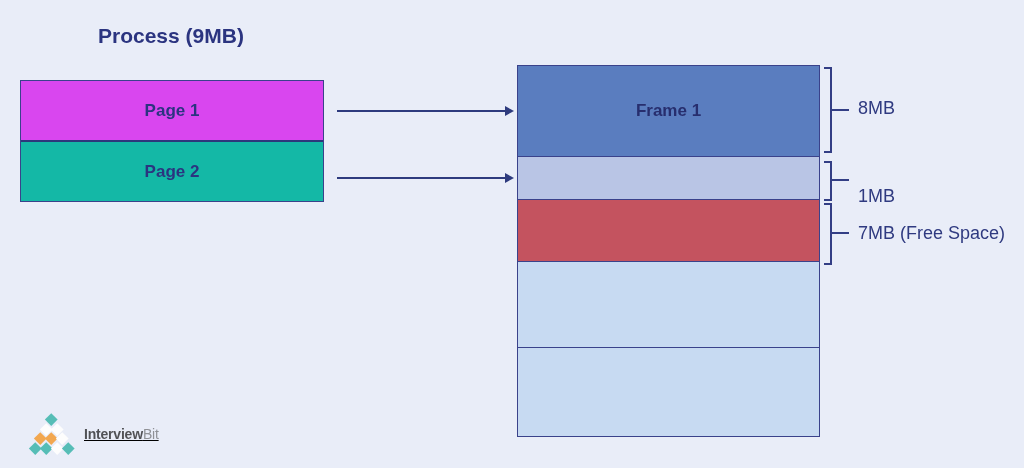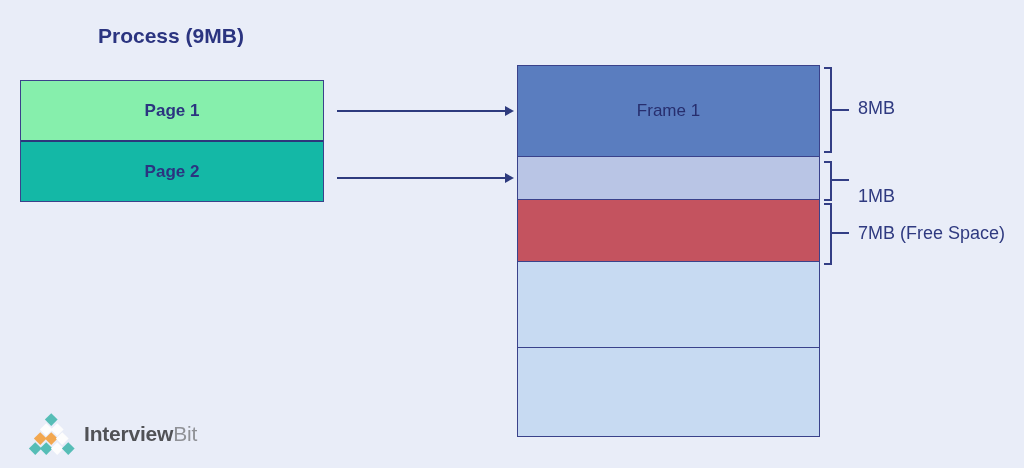--- a/index.html
+++ b/index.html
@@ -32,21 +32,21 @@
     border-left:9px solid #2e3b7e;
     border-top:5px solid transparent; border-bottom:5px solid transparent;
   }
   .arrow-1 { top:110px; }
   .arrow-2 { top:177px; }
   
   .memory-col { position:absolute; left:517px; top:65px; width:303px; }
   .frame-row {
     width:100%; border:1.5px solid #3a428b; margin-top:-1.5px;
     display:flex; align-items:center; justify-content:center;
-    font-size:17px; font-weight:400; color:#272e6e;
+    font-size:17px; font-weight:700; color:#272e6e;
   }
   .fr-0 { height:92px; margin-top:0; }
   .fr-1 { height:45px; }
   .fr-2 { height:63px; }
   .fr-3 { height:88px; }
   .fr-4 { height:90px; }
   
   .bracket {
     position:absolute; left:824px; width:8px;
     border-top:2px solid #333e85; border-bottom:2px solid #333e85;
@@ -61,33 +61,33 @@
     position:absolute; left:858px; transform:translateY(-50%);
     font-size:18px; color:#2f3a80; white-space:nowrap;
   }
   .lb-1 { top:108px; } .lb-2 { top:196px; } .lb-3 { top:233px; }
   
   .logo { position:absolute; left:28px; top:413px; display:flex; align-items:center; gap:8px; }
   .logo-mark { position:relative; width:48px; height:42px; }
   .diamond {
     position:absolute; width:8.5px; height:8.5px; transform:rotate(45deg);
   }
-  .logo-text { font-size:21px; letter-spacing:-0.2px; }
+  .logo-text { font-size:14px; letter-spacing:-0.2px;text-decoration:underline; }
   .brand-primary { font-weight:700; color:#515256; }
   .brand-secondary { font-weight:400; color:#8f9196; }
 </style>
 </head>
 <body>
 
 <div class="canvas" style="background: rgb(233, 237, 248);">
 
   <div class="title">Process (9MB)</div>
 
   <div class="process-box">
-    <div class="page-row" style="background: #86efac;">Page 1</div>
+    <div class="page-row" style="background: #d946ef;">Page 1</div>
     <div class="page-row" style="background: #14b8a6;">Page 2</div>
   </div>
 
   <div class="arrow arrow-1"></div>
   <div class="arrow arrow-2"></div>
 
   <div class="memory-col">
     <div class="frame-row fr-0" style="background: rgb(90, 125, 191);">Frame 1</div>
     <div class="frame-row fr-1" style="background: rgb(185, 197, 229);"></div>
     <div class="frame-row fr-2" style="background: rgb(196, 83, 95);"></div>

